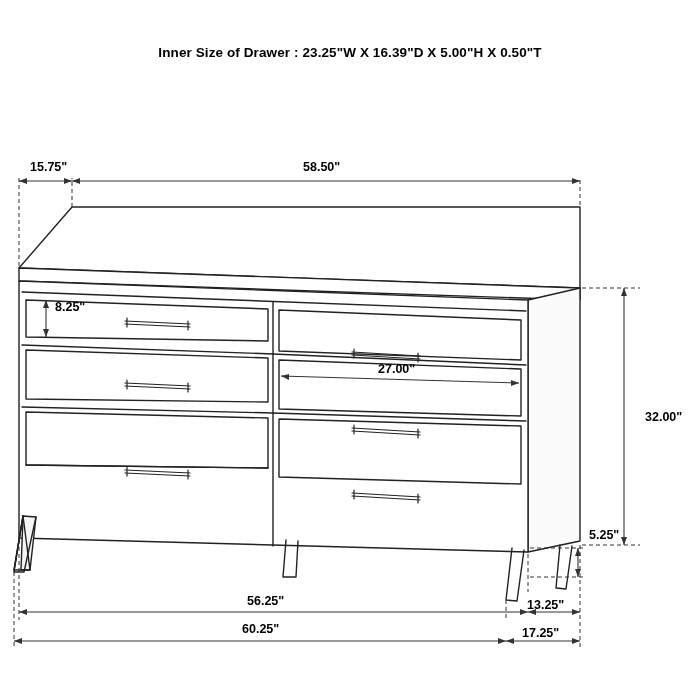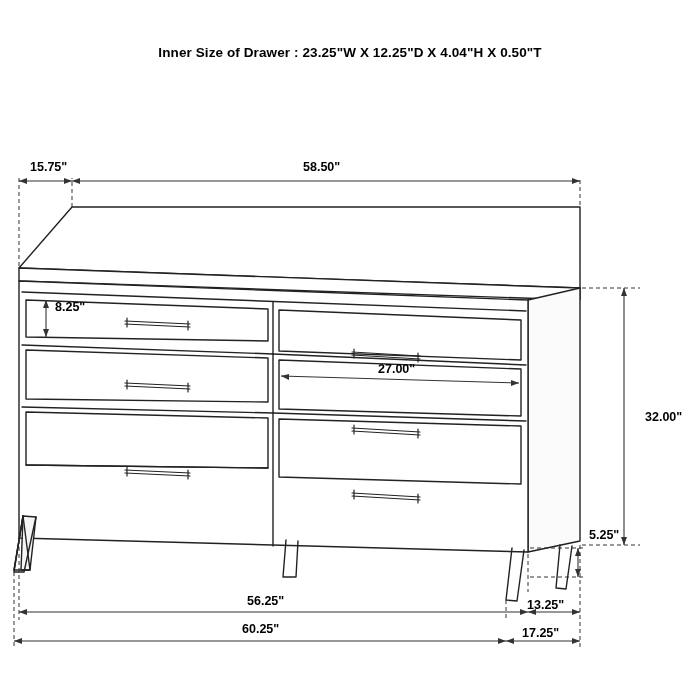--- a/index.html
+++ b/index.html
@@ -37,21 +37,21 @@
     font-weight: bold;
     color: #000000;
     white-space: nowrap;
   }
 </style>
 </head>
 <body>
 
 <div id="page">
 
-  <div id="title">Inner Size of Drawer : 23.25"W X 12.25"D X 4.04"H X 0.50"T</div>
+  <div id="title">Inner Size of Drawer : 23.25"W X 16.39"D X 5.00"H X 0.50"T</div>
 
   <svg id="dwg" width="700" height="700" viewBox="0 0 700 700">
 
     <g fill="none" stroke="#222" stroke-width="1.4" stroke-linejoin="round" stroke-linecap="round">
 
       <polygon points="19,268 72,207 580,207 580,288" fill="#ffffff" stroke="#222"></polygon>
 
       <polygon points="19,268 580,288 580,300 19,281" fill="#ffffff" stroke="#222"></polygon>
 
       <polygon points="580,288 580,541 528,552 528,300" fill="#fbfbfb" stroke="#222"></polygon>

